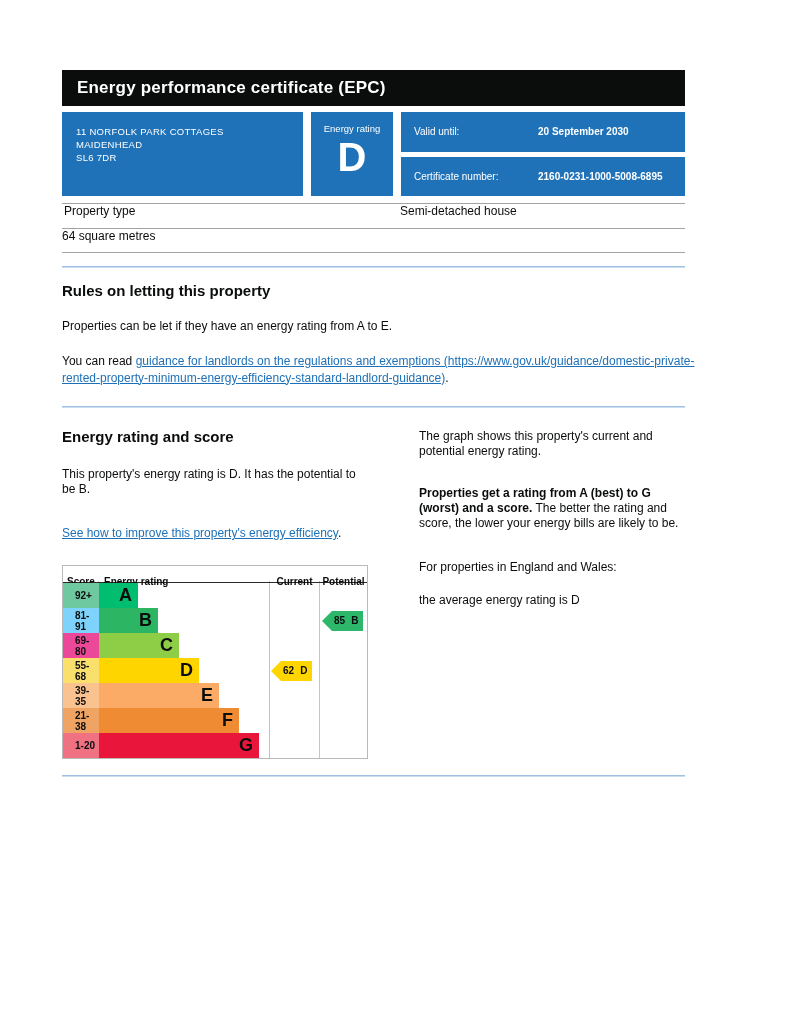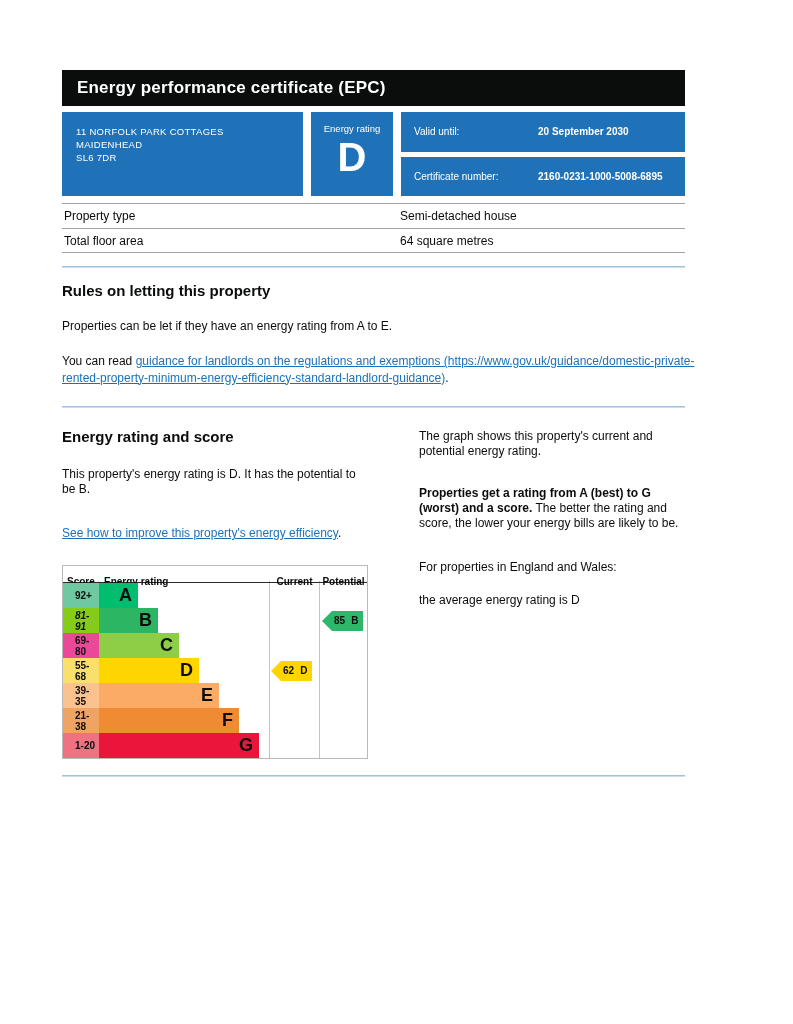--- a/index.html
+++ b/index.html
@@ -25,21 +25,21 @@
   .rating-box { width:82px; display:flex; flex-direction:column; align-items:center; padding-top:11px; }
   .rating-box .rating-label { font-size:9.5px; }
   .rating-box .rating-letter { font-size:40px; font-weight:bold; line-height:46px; }
   .validity-col { display:flex; flex-direction:column; gap:5px; flex:1; }
   .validity-box { flex:1; display:flex; align-items:center; padding-left:13px; font-size:10px; }
   .validity-box .v-label { width:124px; }
   .validity-box .v-value { font-weight:bold; }
 
   
   .property-table { margin-top:7px; font-size:12px; }
-  .property-row { display:flex; height:25px; align-items:center; border-top:1px solid #a3a3a3; }
+  .property-row { display:flex; height:25px; align-items:flex-start; border-top:1px solid #a3a3a3; }
   .property-row:last-child { border-bottom:1px solid #a3a3a3; }
   .property-row .p-label { width:338px; padding-left:2px; }
 
   
   .divider {
     height:2px; background:#3e7fbf;
     border-top:1px solid #9fc2e2; border-bottom:1px solid #cadef0;
   }
   .divider1 { margin-top:13px; }
   .divider2 { margin-top:20px; }
@@ -74,21 +74,21 @@
   .chart-row { display:flex; height:25px; }
   .score-cell { width:36px; display:flex; align-items:center; padding-left:12px; font-weight:bold; }
   .rating-area { flex:1; display:flex; }
   .bar { height:100%; display:flex; align-items:center; justify-content:flex-end;
          padding-right:6px; font-weight:bold; font-size:18px; color:#0b0c0c; }
   .current-cell { width:50px; border-left:1px solid #c4c4c4; display:flex; align-items:center; }
   .potential-cell { width:48px; border-left:1px solid #c4c4c4; display:flex; align-items:center; }
 
   
   .band-a { background:#00bd70; } .tint-a { background:#6ec9a1; } .bar-a { width:39px; }
-  .band-b { background:#2cb663; } .tint-b { background:#84cc16;font-style:italic; } .bar-b { width:59px; }
+  .band-b { background:#2cb663; } .tint-b { background:#7dd3fc; } .bar-b { width:59px; }
   .band-c { background:#8dce46; } .tint-c { background:#ec4899; } .bar-c { width:80px; }
   .band-d { background:#ffd500; } .tint-d { background:#f9e06d; } .bar-d { width:100px; }
   .band-e { background:#fbab66; } .tint-e { background:#f9c28e; } .bar-e { width:120px; }
   .band-f { background:#ef8b33; } .tint-f { background:#f0a464; } .bar-f { width:140px; }
   .band-g { background:#e9153b; } .tint-g { background:#ef7182; } .bar-g { width:160px; }
 
   
   .pointer { display:flex; height:20px; }
   .tip { width:0; height:0; border-top:10px solid transparent; border-bottom:10px solid transparent; }
   .pbody { display:flex; align-items:center; font-weight:bold; padding:0 5px 0 2px; gap:6px; }
@@ -129,21 +129,20 @@
       </div>
     </div>
   </div>
 
   <div class="property-table">
     <div class="property-row">
       <span class="p-label">Property type</span>
       <span class="p-value">Semi-detached house</span>
     </div>
     <div class="property-row">
-      <span class="p-label">Total floor area</span>
       <span class="p-value">64 square metres</span>
     </div>
   </div>
 
   <div class="divider divider1"></div>
 
   <div class="rules-section">
     <h2>Rules on letting this property</h2>
     <p class="rules-p1">Properties can be let if they have an energy rating from A to E.</p>
     <p class="rules-p2"><span>You can read </span><a class="doc-link">guidance for landlords on the regulations and exemptions (https://www.gov.uk/guidance/domestic-private-rented-property-minimum-energy-efficiency-standard-landlord-guidance)</a><span>.</span></p>

